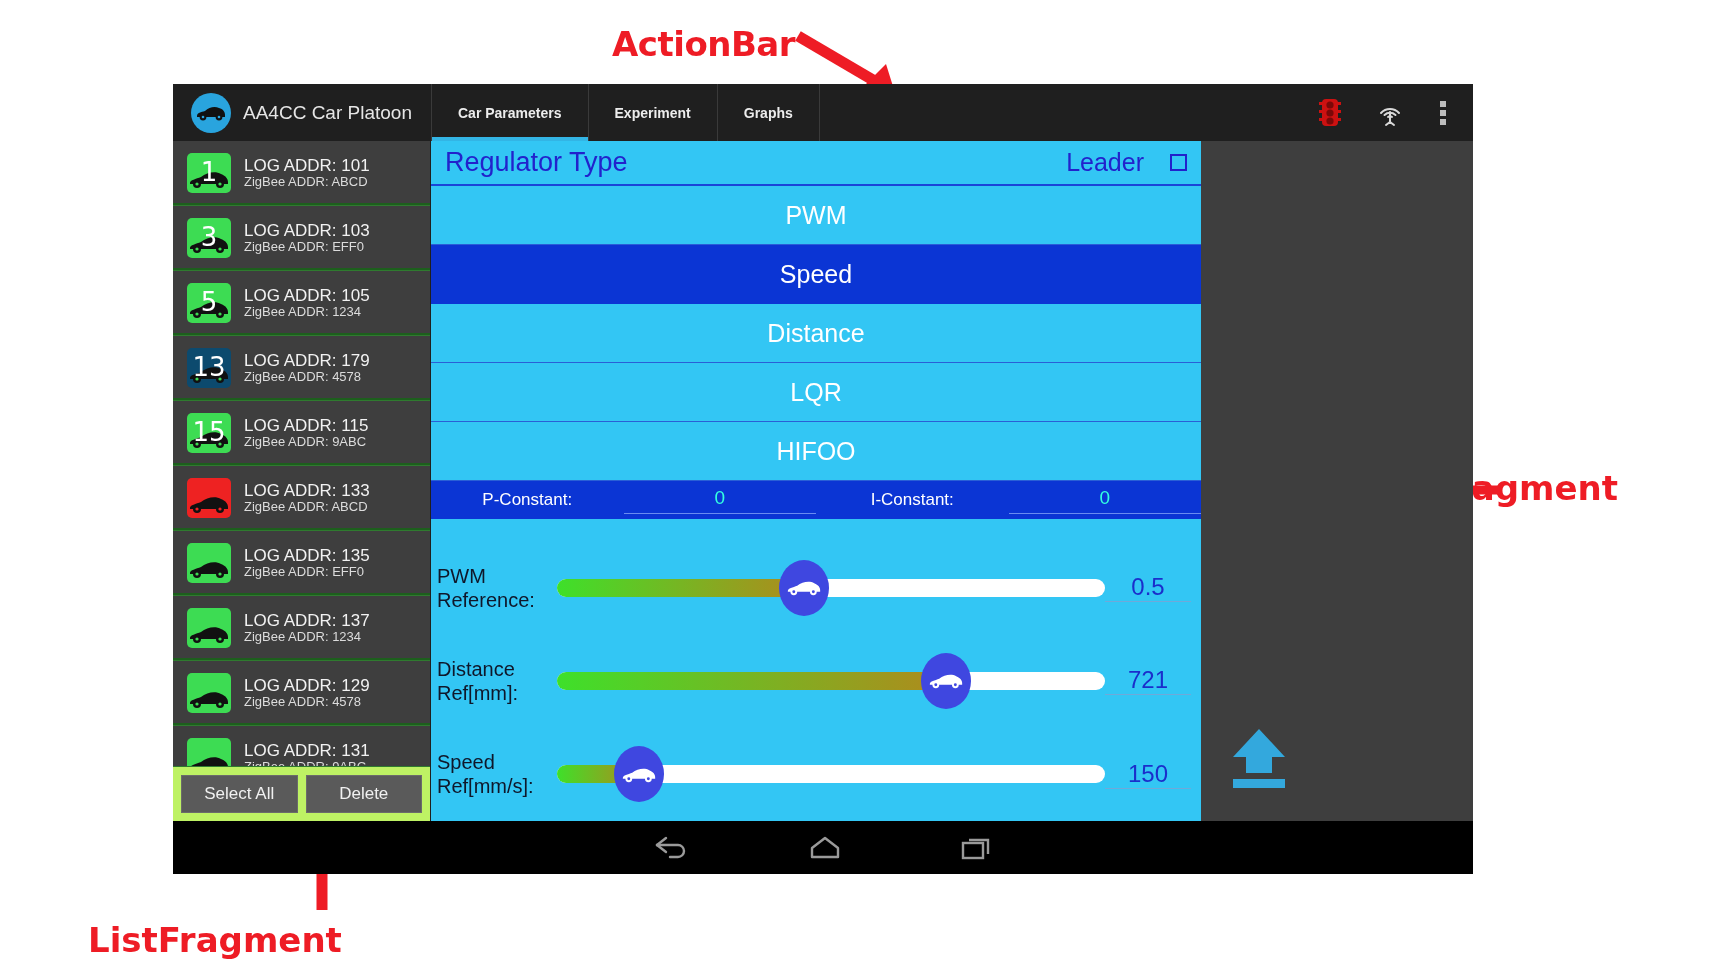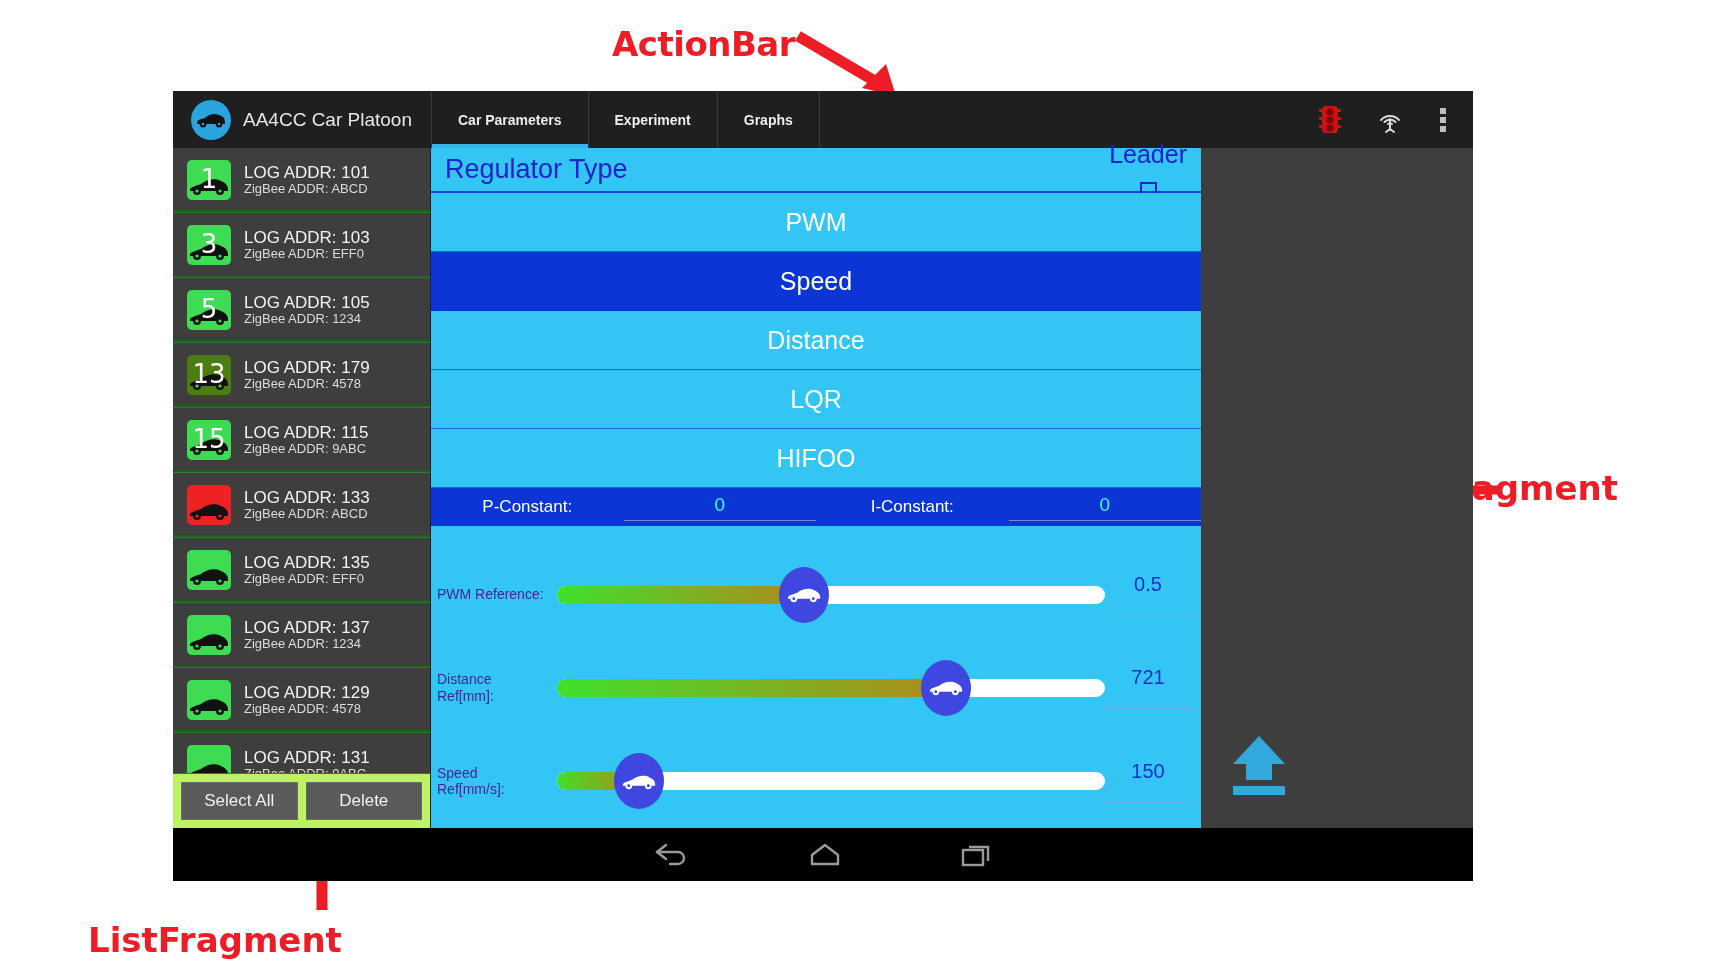--- a/index.html
+++ b/index.html
@@ -20,21 +20,21 @@
     white-space: nowrap;
   }
   #anno-actionbar { left: 612px; top: 24px; font-size: 34px; letter-spacing: -0.5px; }
   #anno-fragment  { left: 1434px; top: 468px; font-size: 34px; }
   #anno-listfragment { left: 88px; top: 920px; font-size: 34px; }
   .anno-arrow { position: absolute; }
 
   
   #device {
     position: absolute;
-    left: 173px; top: 91px;
+    left: 173px; top: 84px;
     width: 1300px; height: 790px;
     background: #000;
   }
 
   
   #actionbar {
     position: absolute; left: 0; top: 0;
     width: 1300px; height: 57px;
     background: #1f1f1f;
     display: flex; align-items: center;
@@ -128,21 +128,21 @@
     background: #33c6f4;
     display: flex; flex-direction: column;
   }
   #reg-header {
     height: 45px; background: #33c6f4;
     display: flex; align-items: center;
     padding: 0 14px;
     border-bottom: 2px solid #1b44d8;
   }
   #reg-title { color: #2222cc; font-size: 27px; }
-  #reg-header-right { margin-left: auto; display: flex; align-items: center; gap: 13px; flex-direction: column; }
+  #reg-header-right { margin-left: auto; display: flex; align-items: center; gap: 26px; }
   #leader-label { color: #2222cc; font-size: 25px; }
   #leader-box {
     width: 17px; height: 17px;
     border: 2px solid #2222cc;
     background: transparent;
     cursor: pointer;
   }
 
   #reg-options { display: flex; flex-direction: column; }
   .reg-opt {
@@ -173,21 +173,21 @@
 
   #sliders { flex: 1; padding: 22px 0 0 0; display: flex; flex-direction: column; }
   .slider-row {
     flex: 1;
     display: flex; align-items: center;
     padding: 0 4px 0 6px;
     position: relative;
   }
   .slider-label {
     width: 120px; flex: none;
-    color: #4c1d95; font-size: 14px; line-height: 1.2;
+    color: #0f172a; font-size: 20px; line-height: 1.2;
   }
   .slider-track-wrap {
     flex: 1; position: relative; height: 50px;
     display: flex; align-items: center;
   }
   .slider-track {
     position: absolute; left: 0; right: 0;
     height: 18px; border-radius: 9px;
     background: #ffffff;
   }
@@ -201,23 +201,23 @@
     width: 50px; height: 56px;
     border-radius: 50%;
     background: #3f47e0;
     display: flex; align-items: center; justify-content: center;
     transform: translateX(-50%);
     cursor: pointer;
   }
   .slider-value {
     width: 86px; flex: none;
     text-align: center;
-    color: #1b2ecb; font-size: 20px;
+    color: #1b2ecb; font-size: 24px;
     border-bottom: 1px solid #6fa9d9;
-    padding-bottom: 19px;
+    padding-bottom: 0;
     margin-right: 6px;
     cursor: text;
   }
 
   
   #right-panel {
     flex: 1; height: 680px;
     background: #3e3e3e;
     position: relative;
   }
@@ -379,21 +379,21 @@
               </svg>
               <span class="badge-num">5</span>
             </span>
             <span class="car-texts">
               <div class="car-log">LOG ADDR: 105</div>
               <div class="car-zig">ZigBee ADDR: 1234</div>
             </span>
           </div>
 
           <div class="car-row">
-            <span class="car-badge" style="background:#4d7c0f">
+            <span class="car-badge" style="background:#0c4a6e">
               <svg width="42" height="20" viewBox="0 0 42 20" style="position:absolute;bottom:4px;left:1px">
                 <path d="M2 14 C2 11 8 10 13 8 C19 3 28 2 33 5 C38 7 40 10 40 13 L40 15 L2 15 Z" fill="#111"></path>
                 <circle cx="9" cy="15" r="4" fill="#111"></circle>
                   <circle cx="32" cy="15" r="4" fill="#111"></circle>
                 <circle cx="9" cy="15" r="1.6" fill="#3ddc53"></circle>
                   <circle cx="32" cy="15" r="1.6" fill="#3ddc53"></circle>
               </svg>
               <span class="badge-num">13</span>
             </span>
             <span class="car-texts">

